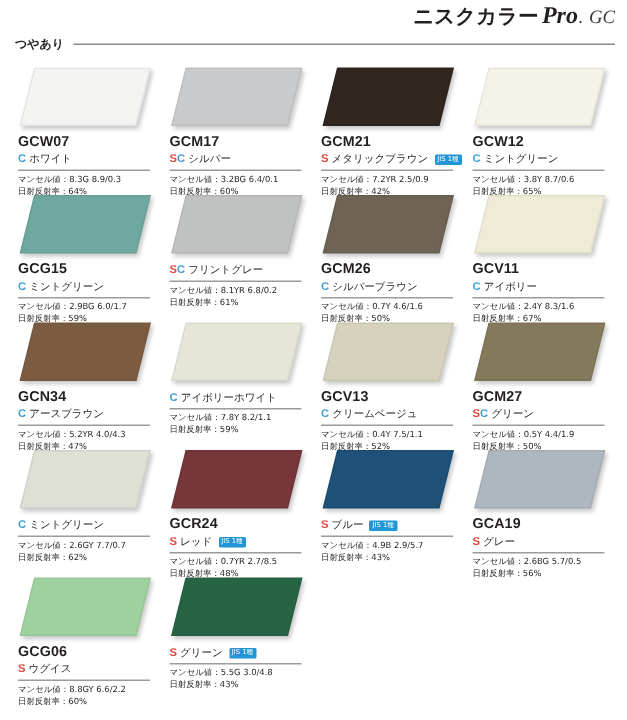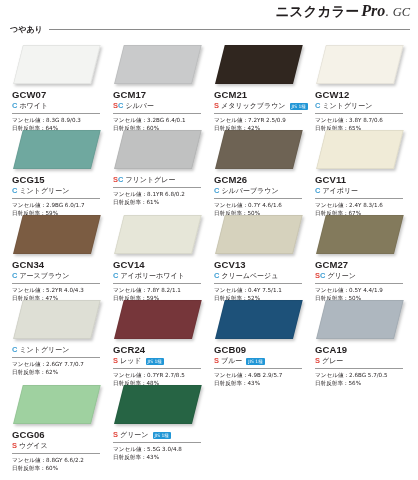--- a/index.html
+++ b/index.html
@@ -255,21 +255,20 @@
           <div class="sep"></div>
           <div class="spec">マンセル値：5.2YR  4.0/4.3</div>
           <div class="spec">日射反射率：47%</div>
         </div>
       </div>
       <div class="cell">
         <div class="swatch-wrap">
           <div class="swatch lightborder" style="background: rgb(230, 230, 216);"></div>
         </div>
         <div class="info">
-          <div class="code">GCV14</div>
           <div class="nameline">
             <span class="pfx c">C</span>
             <span class="jname">アイボリーホワイト</span>
           </div>
           <div class="sep"></div>
           <div class="spec">マンセル値：7.8Y  8.2/1.1</div>
           <div class="spec">日射反射率：59%</div>
         </div>
       </div>
       <div class="cell">
@@ -330,21 +329,20 @@
           <div class="sep"></div>
           <div class="spec">マンセル値：0.7YR  2.7/8.5</div>
           <div class="spec">日射反射率：48%</div>
         </div>
       </div>
       <div class="cell">
         <div class="swatch-wrap">
           <div class="swatch lightborder" style="background: rgb(29, 81, 121);"></div>
         </div>
         <div class="info">
-          <div class="code">GCB09</div>
           <div class="nameline">
             <span class="pfx s">S</span>
             <span class="jname">ブルー</span>
             <span class="badge">JIS 1種</span>
           </div>
           <div class="sep"></div>
           <div class="spec">マンセル値：4.9B  2.9/5.7</div>
           <div class="spec">日射反射率：43%</div>
         </div>
       </div>

